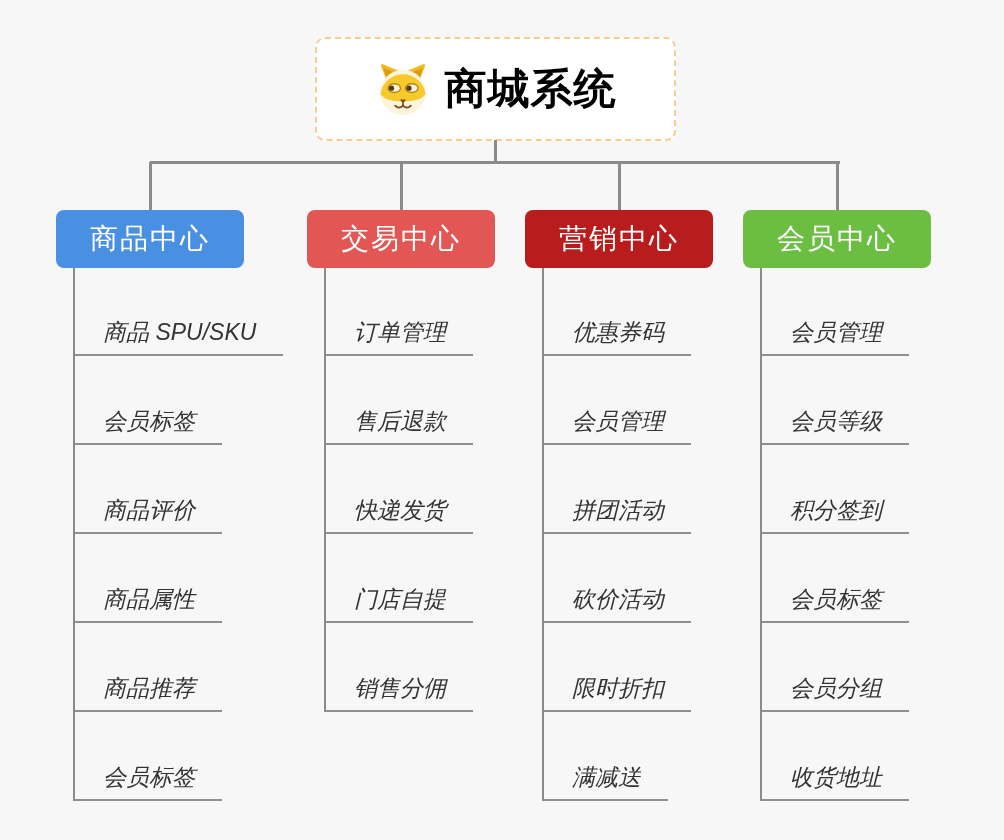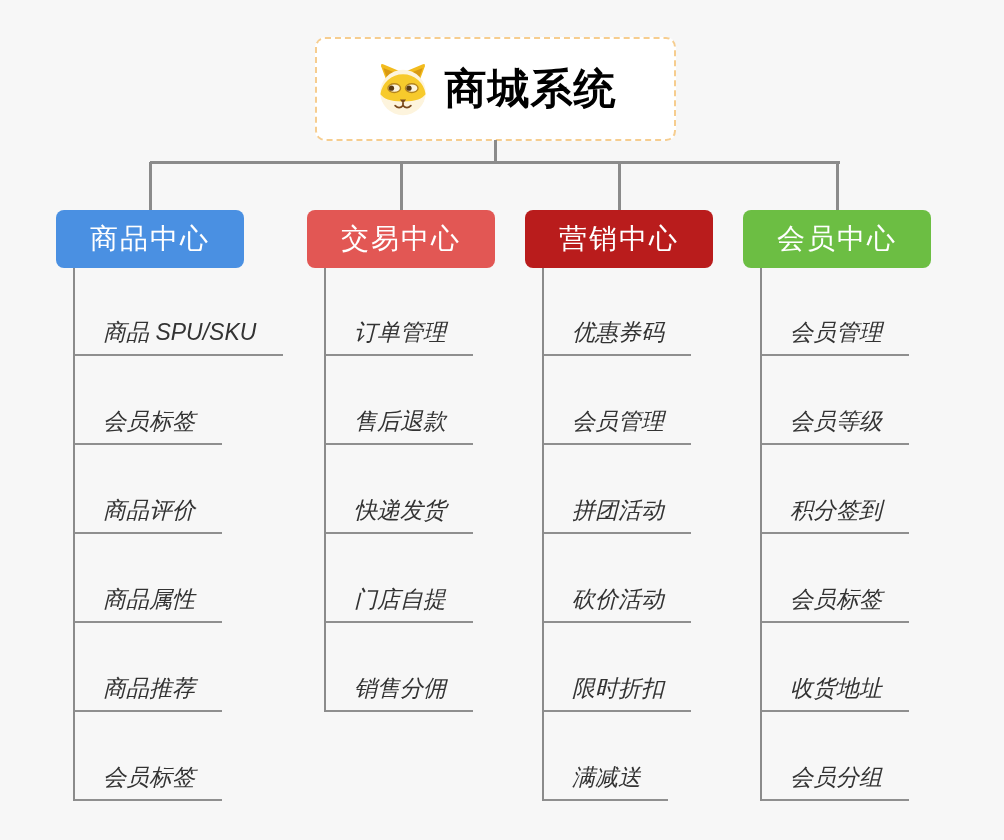--- a/index.html
+++ b/index.html
@@ -135,16 +135,16 @@
 
 <div class="branch b3">
   <div class="branch-header" style="background: rgb(108, 190, 67);">
     <span>会员中心</span>
   </div>
   <ul class="branch-items" style="border-left-color: rgb(139, 139, 139);">
       <li class="item">会员管理</li>
       <li class="item">会员等级</li>
       <li class="item">积分签到</li>
       <li class="item">会员标签</li>
+      <li class="item">会员分组</li>
       <li class="item">收货地址</li>
-      <li class="item">会员分组</li>
     </ul>
 </div>
 
 </body></html>

